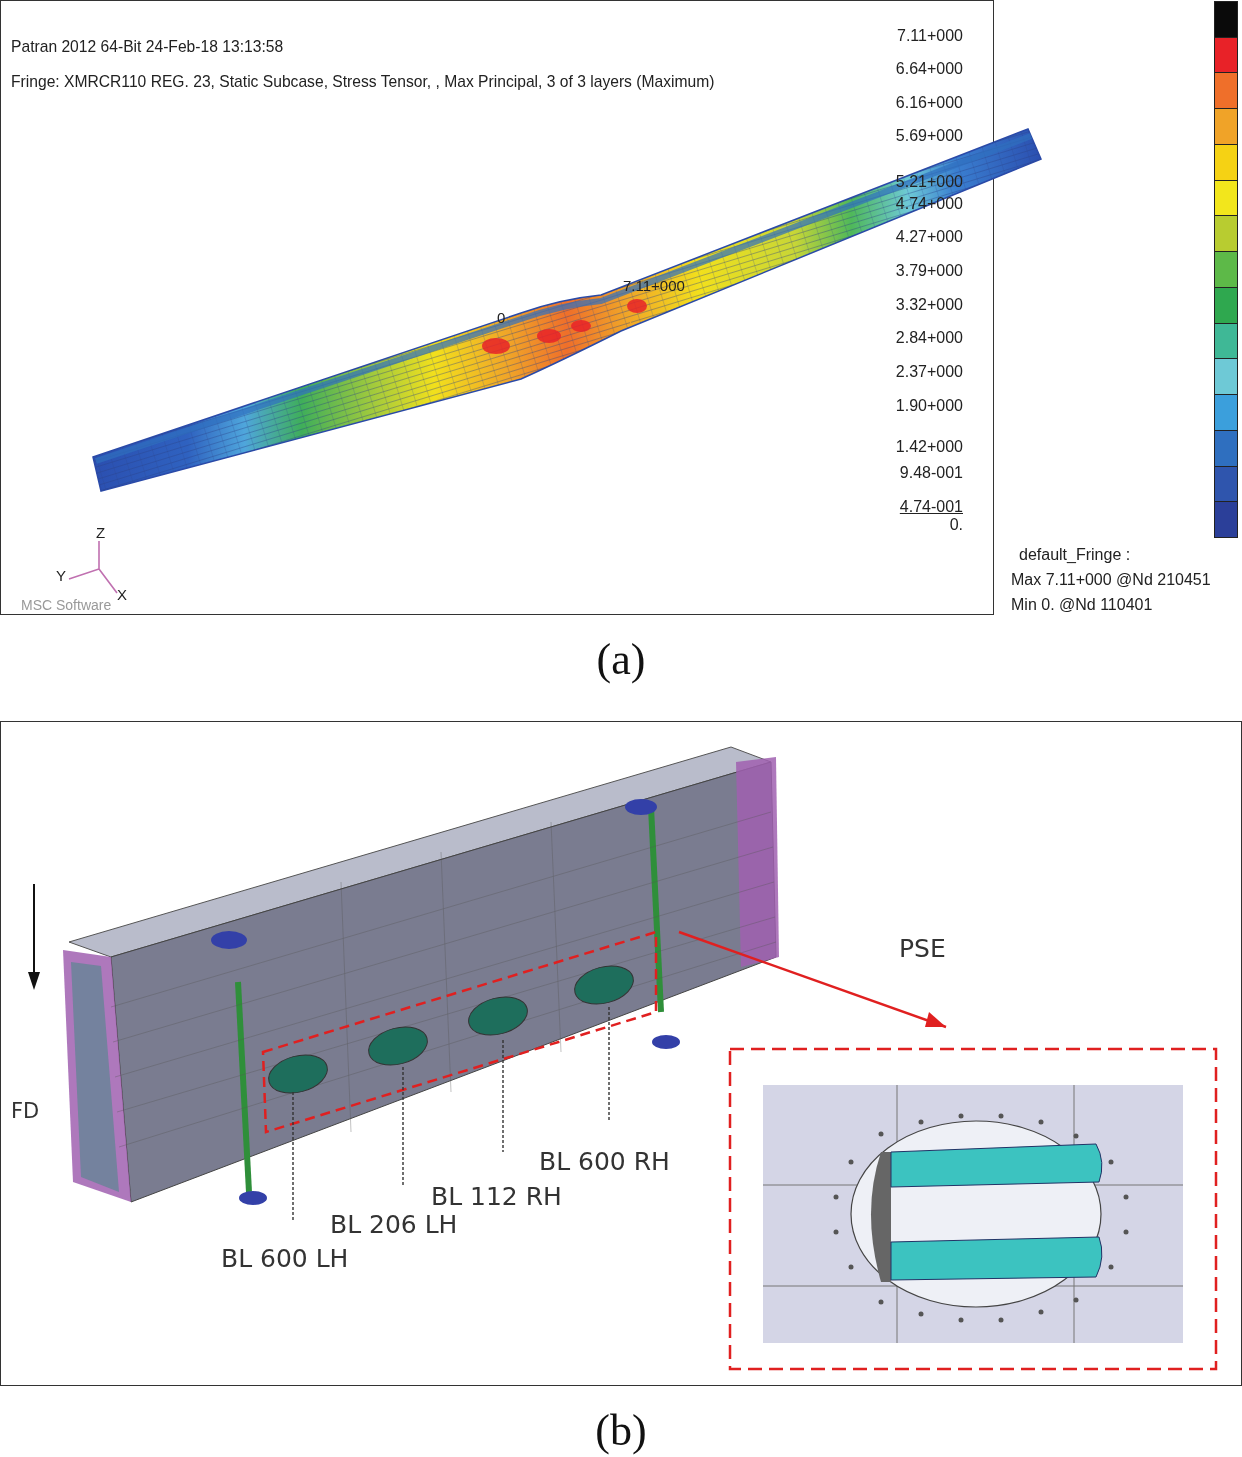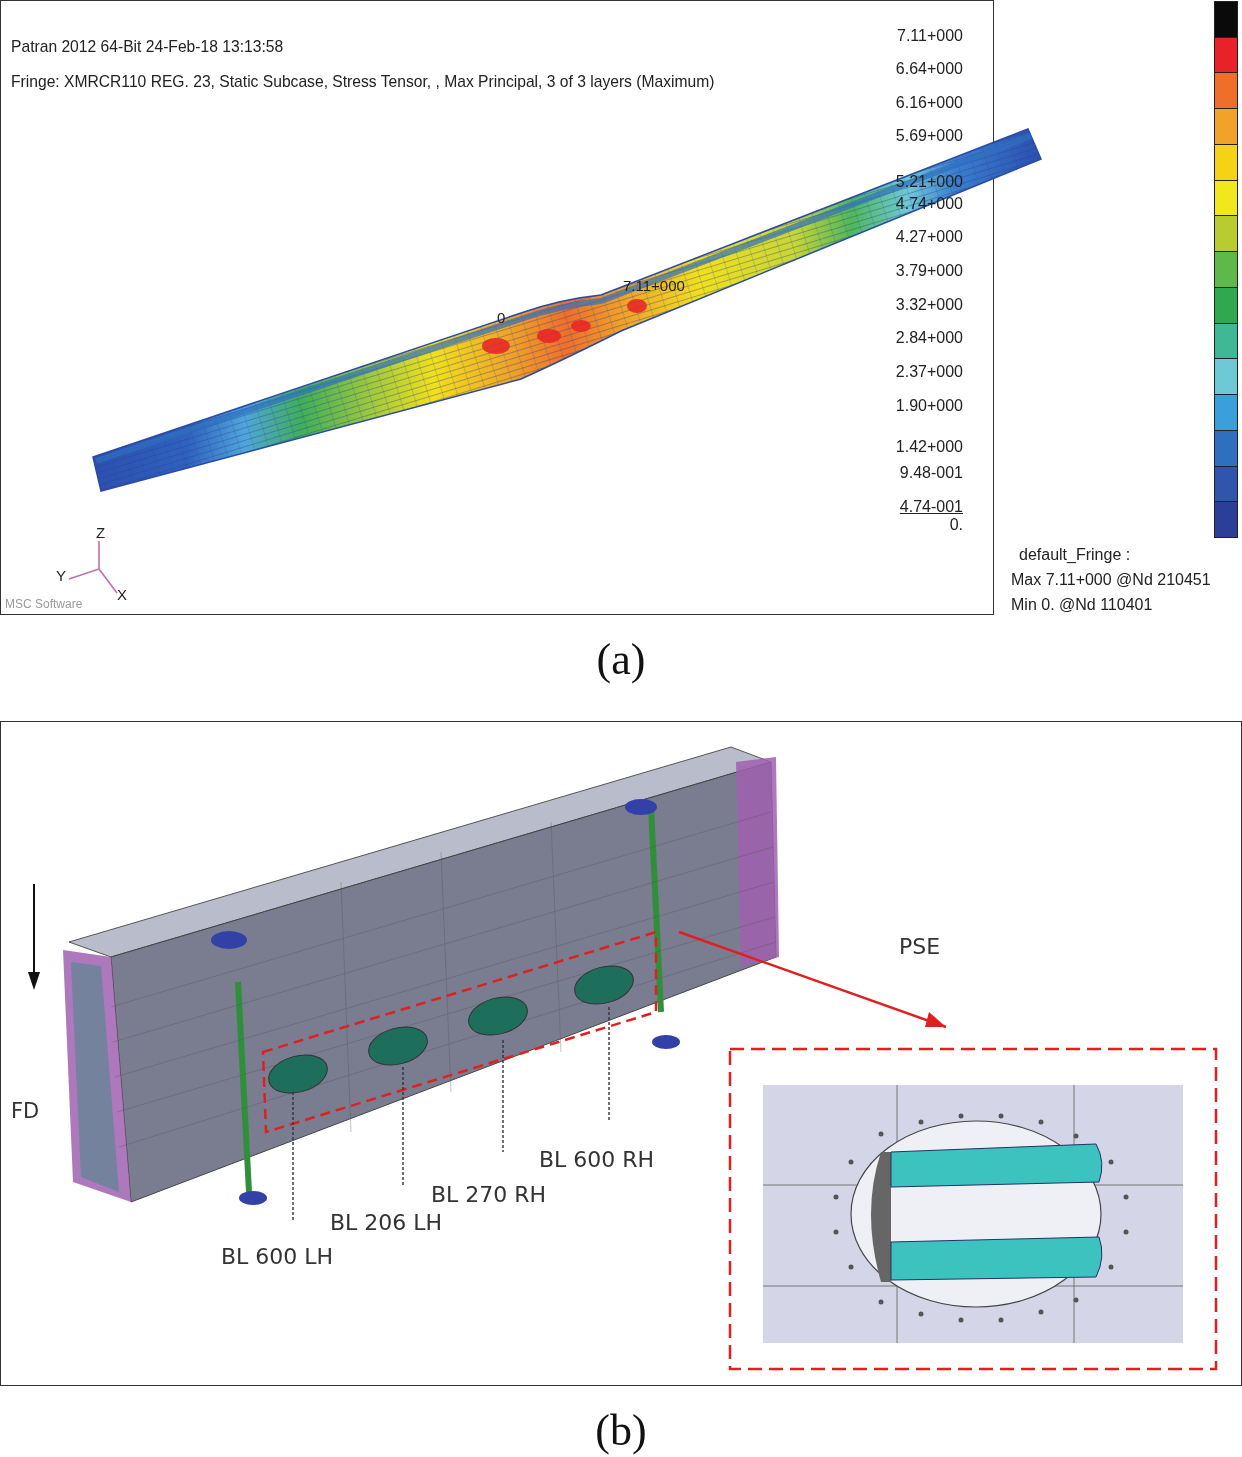--- a/index.html
+++ b/index.html
@@ -7,21 +7,21 @@
   .panel { position:absolute; border:1px solid #333; background:#fff; box-sizing:border-box; }
   #panel-a { left:0; top:0; width:994px; height:615px; }
   #panel-b { left:0; top:721px; width:1242px; height:665px; }
   .caption { position:absolute; width:100%; text-align:center; font-family:"Liberation Serif", serif; font-size:44px; color:#111; }
   .hdr { position:absolute; left:10px; font-size:17px; color:#222; white-space:nowrap; transform:scaleX(0.92); transform-origin:left; }
   .legend-bar { position:absolute; left:1213px; top:0; width:24px; height:537px; border:1px solid #222; box-sizing:border-box; display:flex; flex-direction:column; }
   .legend-bar div { flex:1; border-bottom:1px solid #222; }
   .legend-bar div:last-child { border-bottom:none; }
   .legend-lbl { position:absolute; right:30px; font-size:16px; color:#222; text-align:right; white-space:nowrap; }
   .stat { position:absolute; font-size:16px; color:#222; white-space:nowrap; }
-  .lbl-bl { position:absolute; font-family:"DejaVu Sans", sans-serif; font-size:22px; color:#333; white-space:nowrap; }
+  .lbl-bl { position:absolute; font-family:"DejaVu Sans", sans-serif; font-size:25px; color:#333; white-space:nowrap; }
 </style>
 </head>
 <body>
 
 <div id="panel-a" class="panel">
   <div class="hdr" style="top:36px;">Patran 2012 64-Bit 24-Feb-18 13:13:58</div>
   <div class="hdr" style="top:71px;">Fringe: XMRCR110  REG.  23, Static Subcase, Stress Tensor, , Max Principal, 3 of 3 layers (Maximum)</div>
 
   <svg style="position:absolute;left:0;top:0" width="1242" height="615">
     <defs>
@@ -95,21 +95,21 @@
   <div class="stat" style="left:1018px;top:545px;">default_Fringe :</div>
   <div class="stat" style="left:1010px;top:570px;">Max 7.11+000 @Nd 210451</div>
   <div class="stat" style="left:1010px;top:595px;">Min  0. @Nd 110401</div>
 
   <svg style="position:absolute;left:50px;top:520px" width="90" height="85">
     <path d="M48 20 V48 L18 58 M48 48 L66 72" stroke="#c070b0" stroke-width="1.6" fill="none"></path>
   </svg>
   <div class="stat" style="left:95px;top:523px;font-size:15px;">Z</div>
   <div class="stat" style="left:55px;top:566px;font-size:15px;">Y</div>
   <div class="stat" style="left:116px;top:585px;font-size:15px;">X</div>
-  <div class="stat" style="left:4px;top:596px;font-size:12px;color:#999;">MSC Software</div>
+  <div class="stat" style="left:20px;top:596px;font-size:14px;color:#999;">MSC Software</div>
 </div>
 <div class="caption" style="top:634px;">(a)</div>
 
 <div id="panel-b" class="panel">
   <svg style="position:absolute;left:0;top:0" width="1242" height="665">
 
     <path d="M68 220 L730 25 L770 40 L110 235 Z" fill="#b9bccb" stroke="#555" stroke-width="1"></path>
 
     <path d="M110 235 L770 40 L775 235 L130 480 Z" fill="#7a7c90" stroke="#444" stroke-width="1"></path>
 
@@ -193,16 +193,16 @@
         <circle cx="960" cy="598" r="2.5"></circle>
         <circle cx="1000" cy="598" r="2.5"></circle>
         <circle cx="1040" cy="590" r="2.5"></circle>
         <circle cx="1075" cy="578" r="2.5"></circle>
     </g>
   </svg>
   <div class="lbl-bl" style="left:10px;top:377px;font-size:21px;">FD</div>
   <div class="lbl-bl" style="left:898px;top:212px;">PSE</div>
   <div class="lbl-bl" style="left:220px;top:522px;">BL 600 LH</div>
   <div class="lbl-bl" style="left:329px;top:488px;">BL 206 LH</div>
-  <div class="lbl-bl" style="left:430px;top:460px;">BL 270 RH</div>
+  <div class="lbl-bl" style="left:430px;top:460px;">BL 112 RH</div>
   <div class="lbl-bl" style="left:538px;top:425px;">BL 600 RH</div>
 </div>
 <div class="caption" style="top:1405px;">(b)</div>
 
 </body></html>

